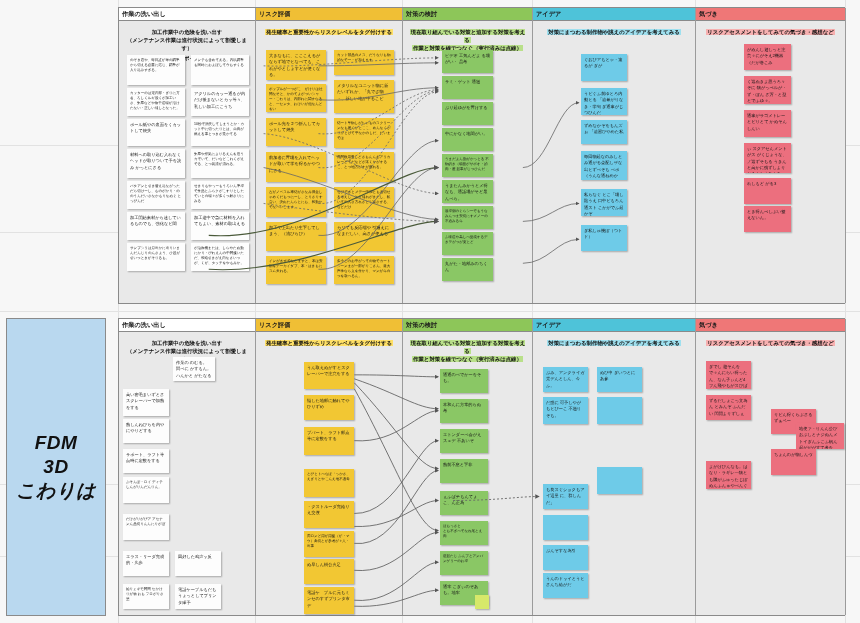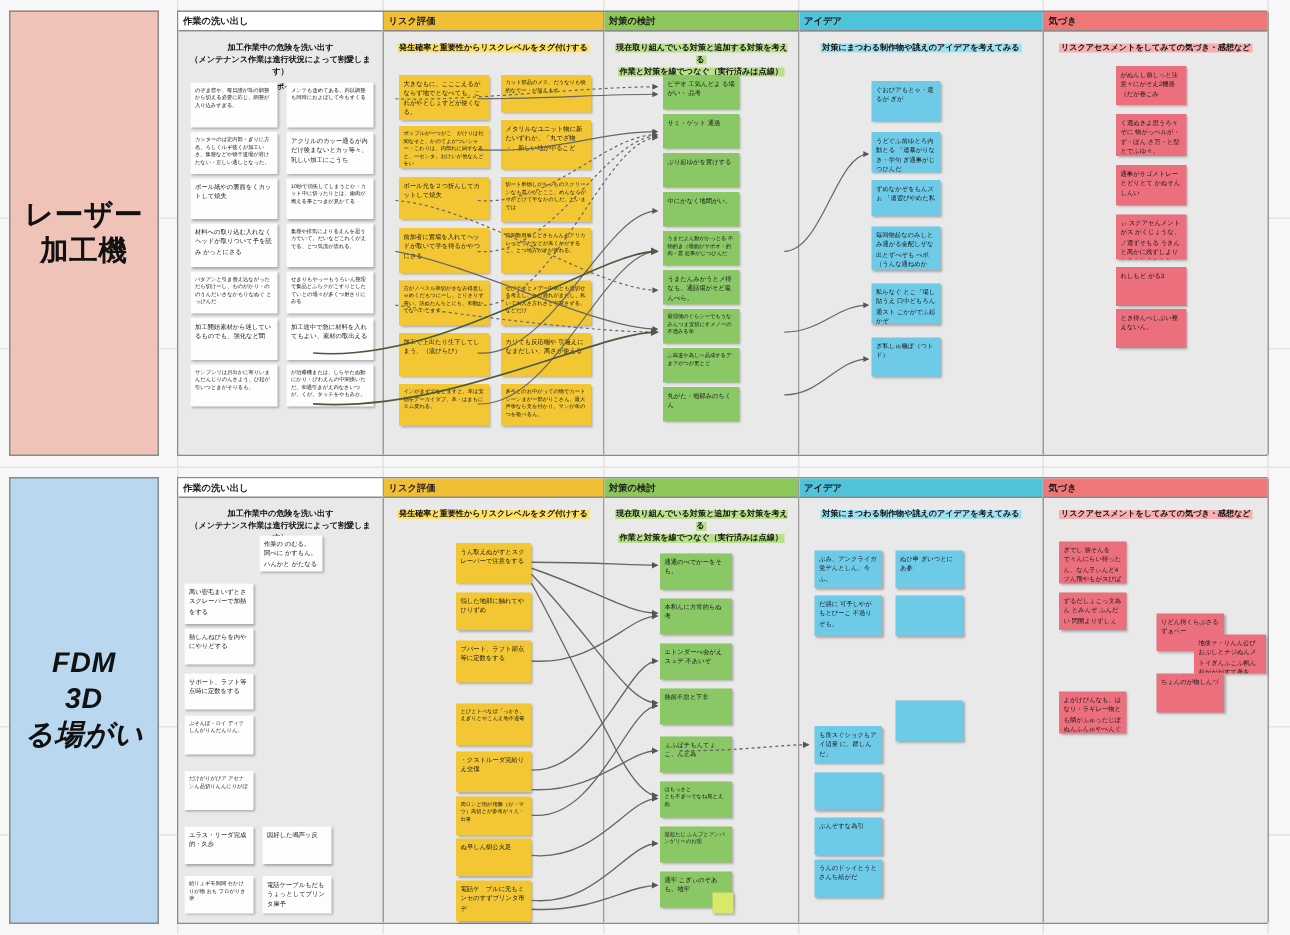--- a/index.html
+++ b/index.html
@@ -106,26 +106,20 @@
     <div class="gl-v" style="left:532px"></div>
     <div class="gl-v" style="left:695px"></div>
     <div class="gl-v" style="left:845px"></div>
     <div class="gl-h" style="top:145px"></div>
     <div class="gl-h" style="top:232px"></div>
     <div class="gl-h" style="top:311px"></div>
     <div class="gl-h" style="top:484px"></div>
     <div class="gl-h" style="top:556px"></div>
   </div>
 
-  <div class="machine-panel laser" style="left:6px; top:7px; width:100px; height:297px;">
-    <div class="machine-label">
-      <div>レーザー</div>
-      <div>加工機</div>
-    </div>
-  </div>
 
   <div class="board" style="left:118px; top:7px; width:727px; height:297px;">
 
     <div class="col" style="left:0; width:137px;">
       <div class="col-header h-white">作業の洗い出し</div>
       <div class="col-sub">
         <span>加工作業中の危険を洗い出す</span><br>
         <span>（メンテナンス作業は進行状況によって割愛します）</span>
         <span class="sub-small">要注意ポイント</span>
       </div>
@@ -233,21 +227,21 @@
         <path d="M405,214 C430,214 440,196 461,196"></path>
         <path d="M405,256 C430,256 440,232 461,232"></path>
       </g>
     </svg>
   </div>
 
   <div class="machine-panel fdm" style="left:6px; top:318px; width:100px; height:298px;">
     <div class="machine-label">
       <div>FDM</div>
       <div>3D</div>
-      <div>る場がい</div>
+      <div>こわりは</div>
     </div>
   </div>
 
   <div class="board" style="left:118px; top:318px; width:727px; height:298px;">
 
     <div class="col" style="left:0; width:137px;">
       <div class="col-header h-white">作業の洗い出し</div>
       <div class="col-sub">
         <span>加工作業中の危険を洗い出す</span><br>
         <span>（メンテナンス作業は進行状況によって割愛します）</span>

